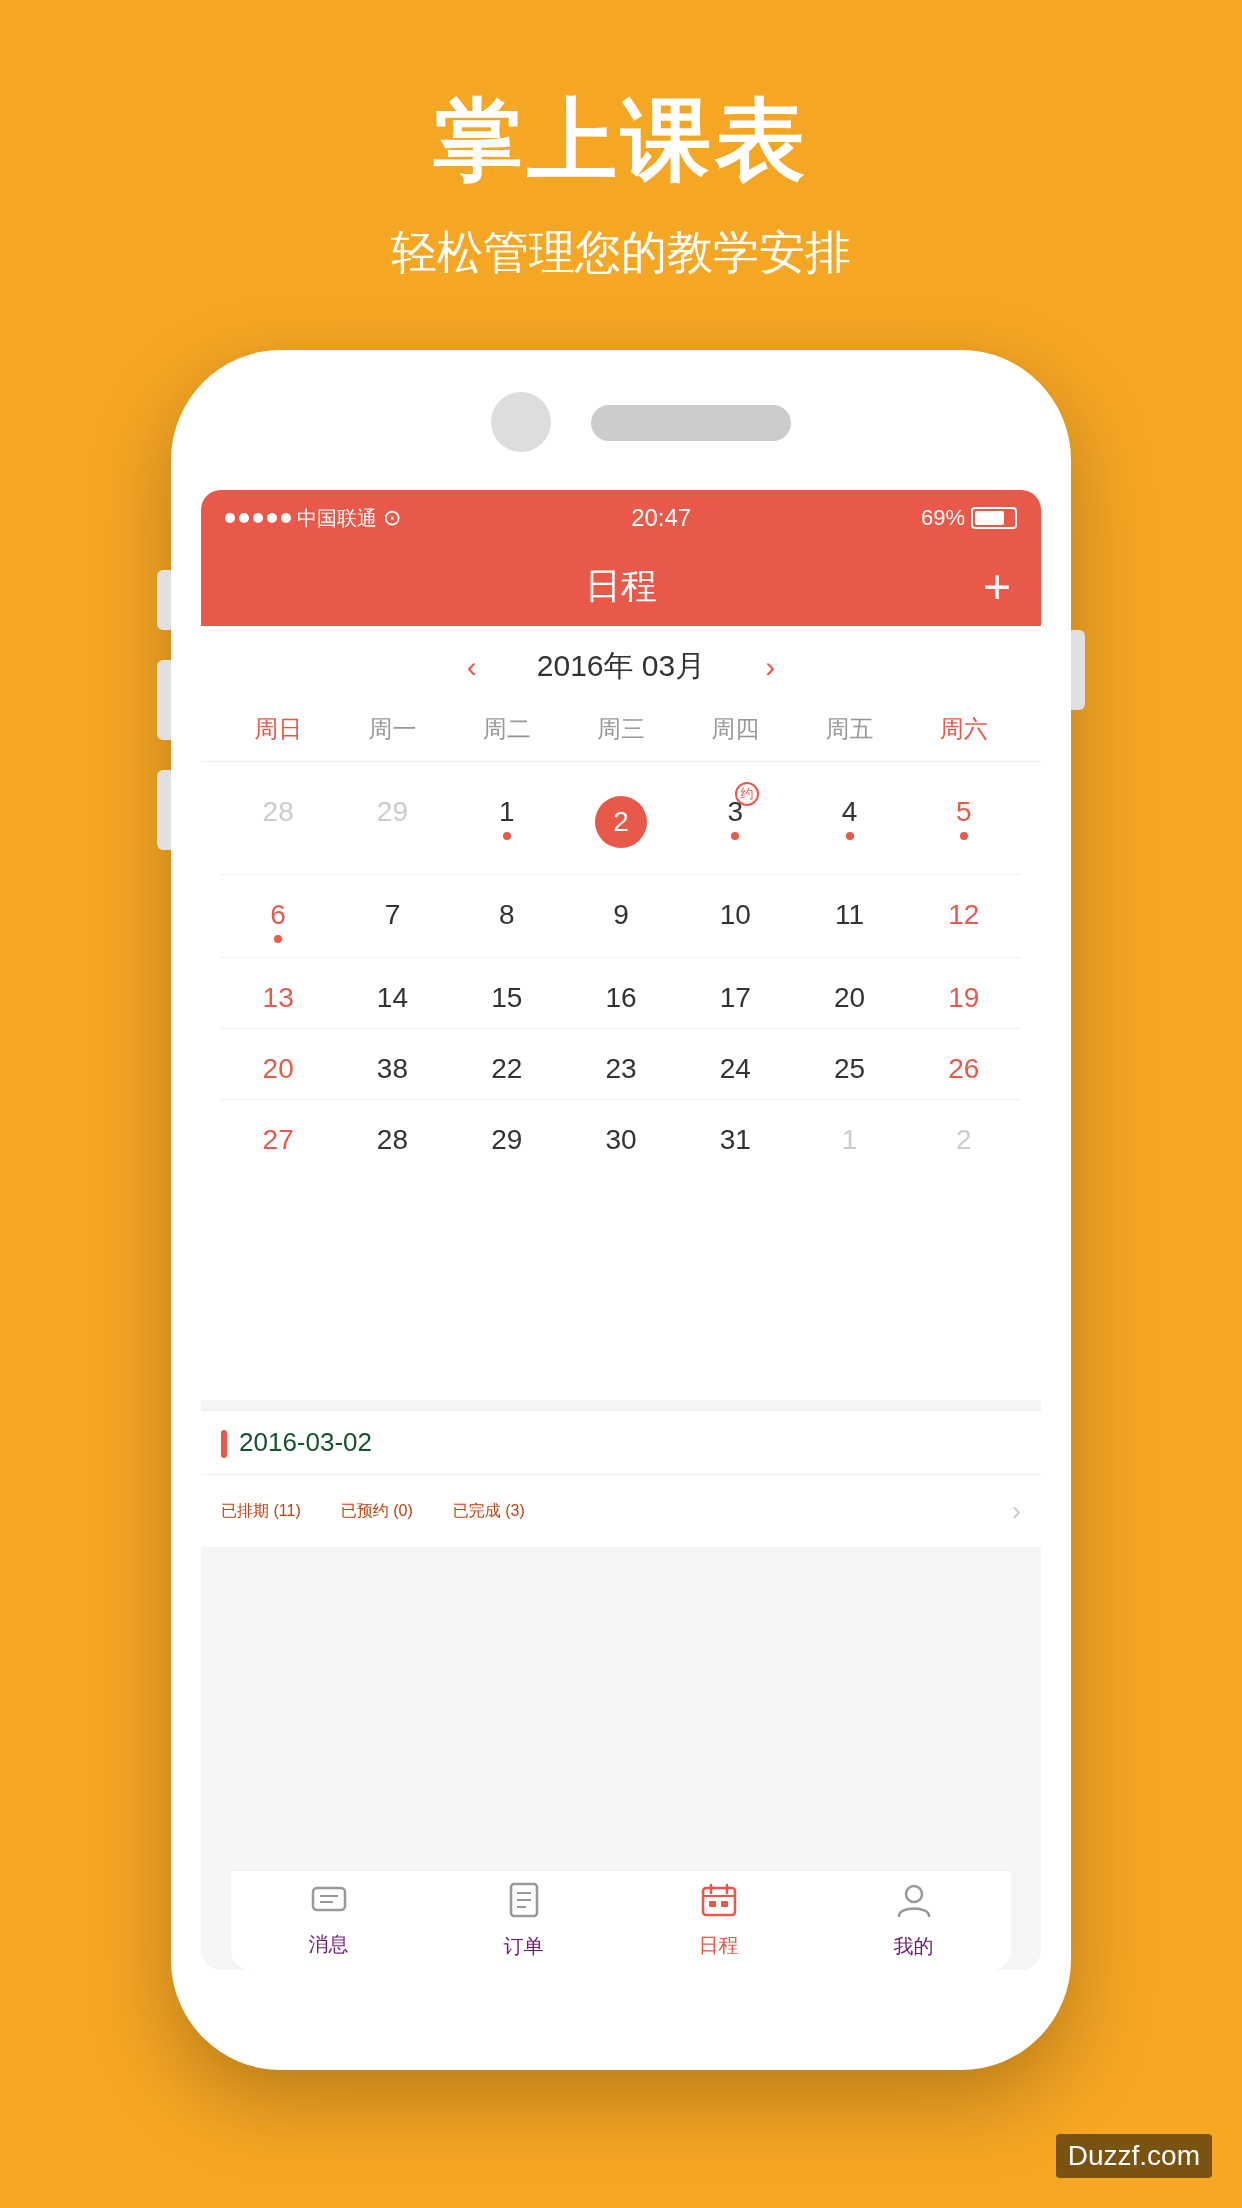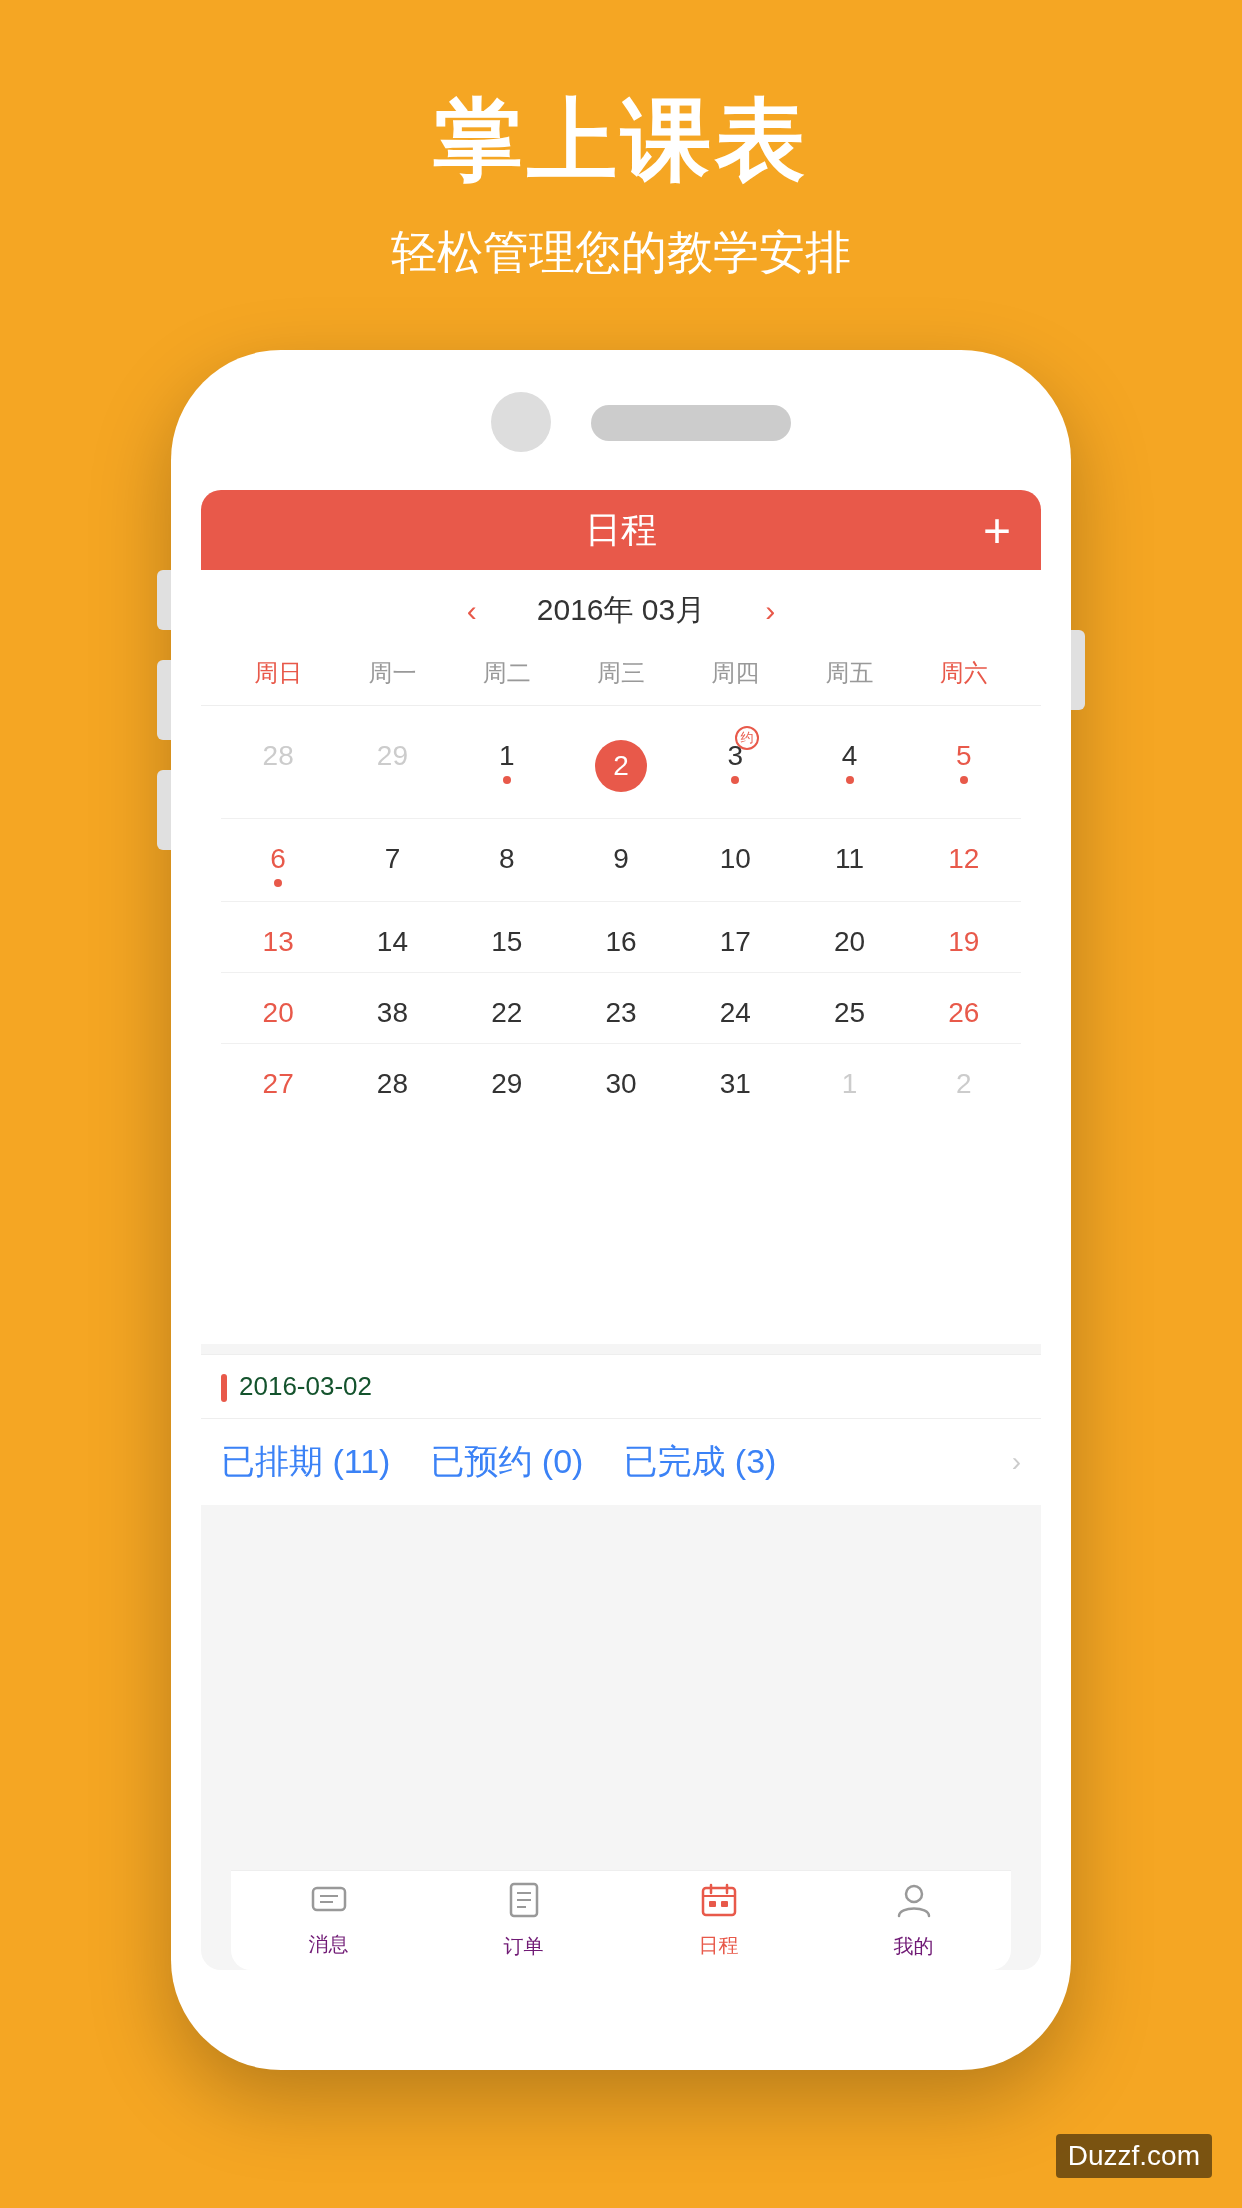--- a/index.html
+++ b/index.html
@@ -320,22 +320,22 @@
       padding: 20px 20px;
       display: flex;
       align-items: center;
       justify-content: space-between;
     }
     .status-items {
       display: flex;
       gap: 40px;
     }
     .status-item {
-      font-size: 34px;
-      color: #3b82f6;
+      font-size: 16px;
+      color: #c2410c;
     }
     .chevron-right {
       color: #ccc;
       font-size: 28px;
     }
 
     
     .tab-bar {
       background: #fff;
       border-top: 1px solid #eee;
@@ -395,20 +395,40 @@
 <div class="phone-frame">
   <div class="phone-camera"></div>
   <div class="phone-speaker"></div>
   <div class="phone-button-right"></div>
   <div class="phone-button-left1"></div>
   <div class="phone-button-left2"></div>
   <div class="phone-button-left3"></div>
 
   <div class="screen">
 
+    <div class="status-bar">
+      <div class="status-left">
+        <div class="status-dots">
+          <div class="status-dot"></div>
+          <div class="status-dot"></div>
+          <div class="status-dot"></div>
+          <div class="status-dot"></div>
+          <div class="status-dot"></div>
+        </div>
+        <span class="wifi-icon">中国联通</span>
+        <span>⊙</span>
+      </div>
+      <div class="status-center">20:47</div>
+      <div class="status-right">
+        <span style="font-size:22px">69%</span>
+        <div class="battery-bar">
+          <div class="battery-fill"></div>
+        </div>
+      </div>
+    </div>
 
     <div class="nav-bar">
       <span class="nav-title">日程</span>
       <span class="nav-add">+</span>
     </div>
 
     <div class="calendar-area">
 
       <div class="month-nav">
         <span class="month-arrow">‹</span>

